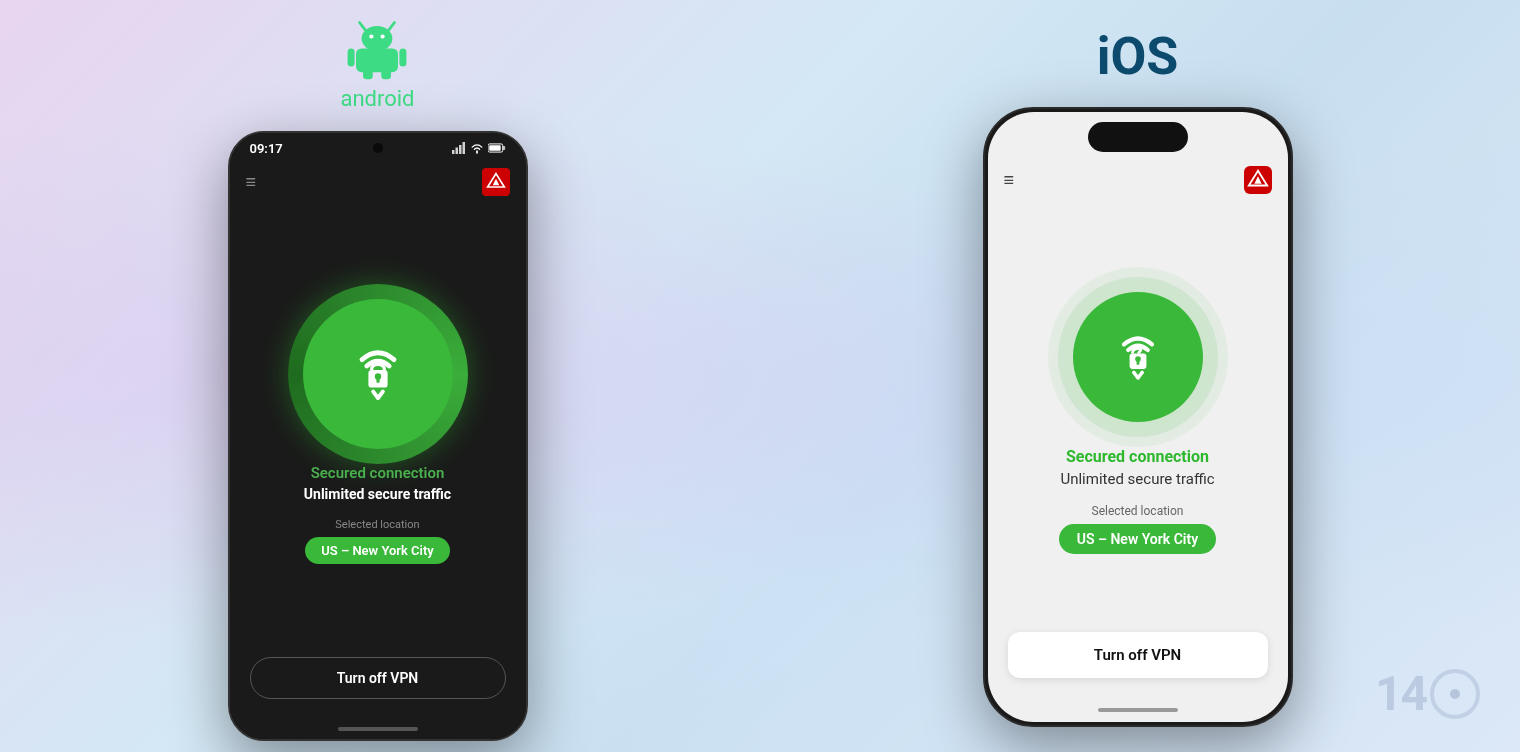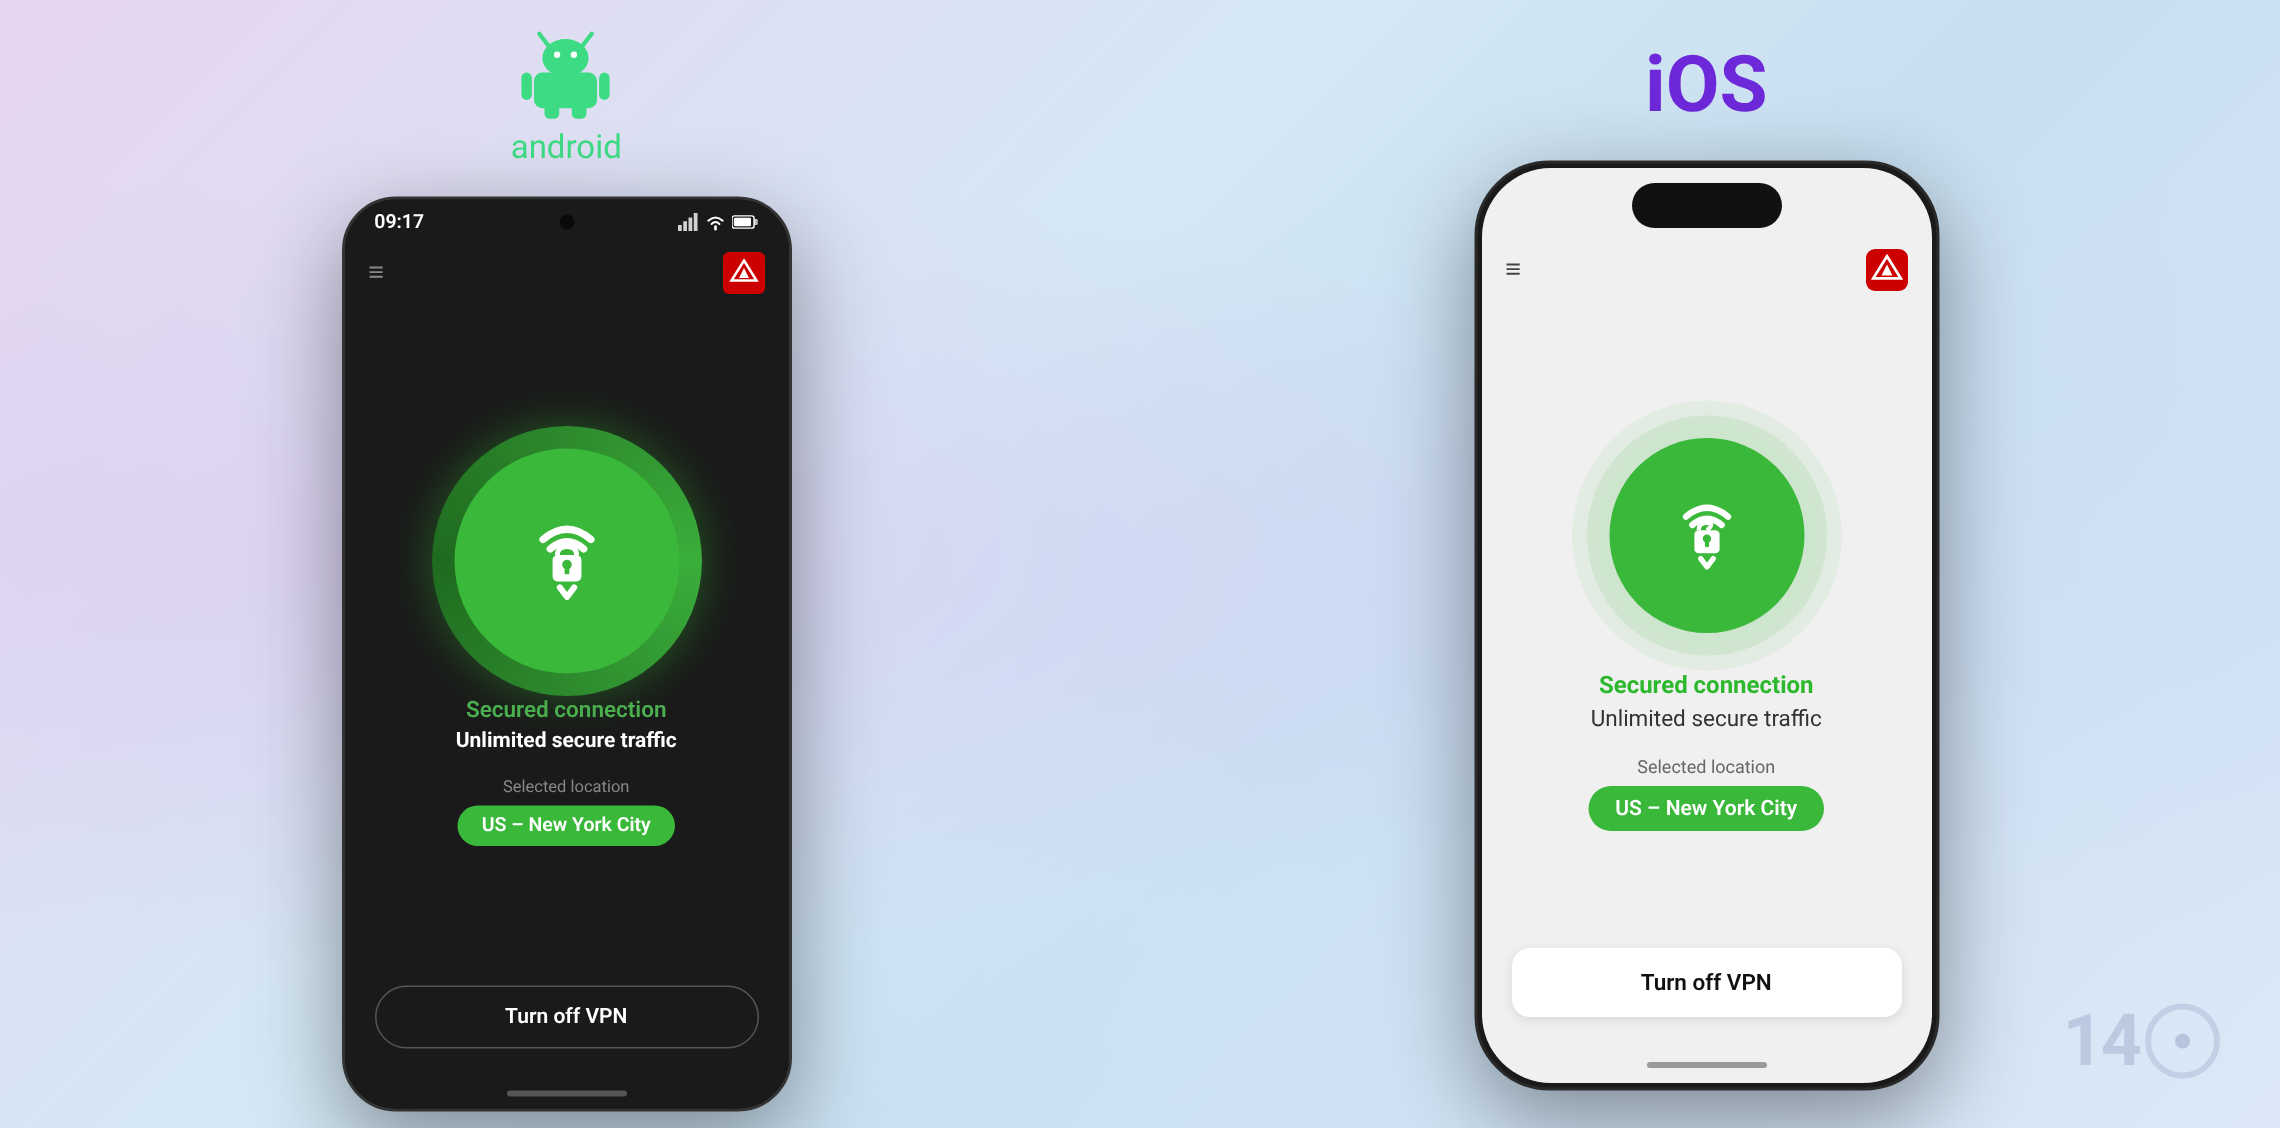--- a/index.html
+++ b/index.html
@@ -50,21 +50,21 @@
       font-size: 22px;
       font-weight: 400;
       color: #3ddc84;
       margin-top: 4px;
     }
 
     
     .ios-label {
       font-size: 52px;
       font-weight: 700;
-      color: #6d28d9;
+      color: #0c4a6e;
       margin-bottom: 20px;
     }
 
     
     .android-phone {
       width: 300px;
       height: 610px;
       background: #111;
       border-radius: 36px;
       position: relative;

